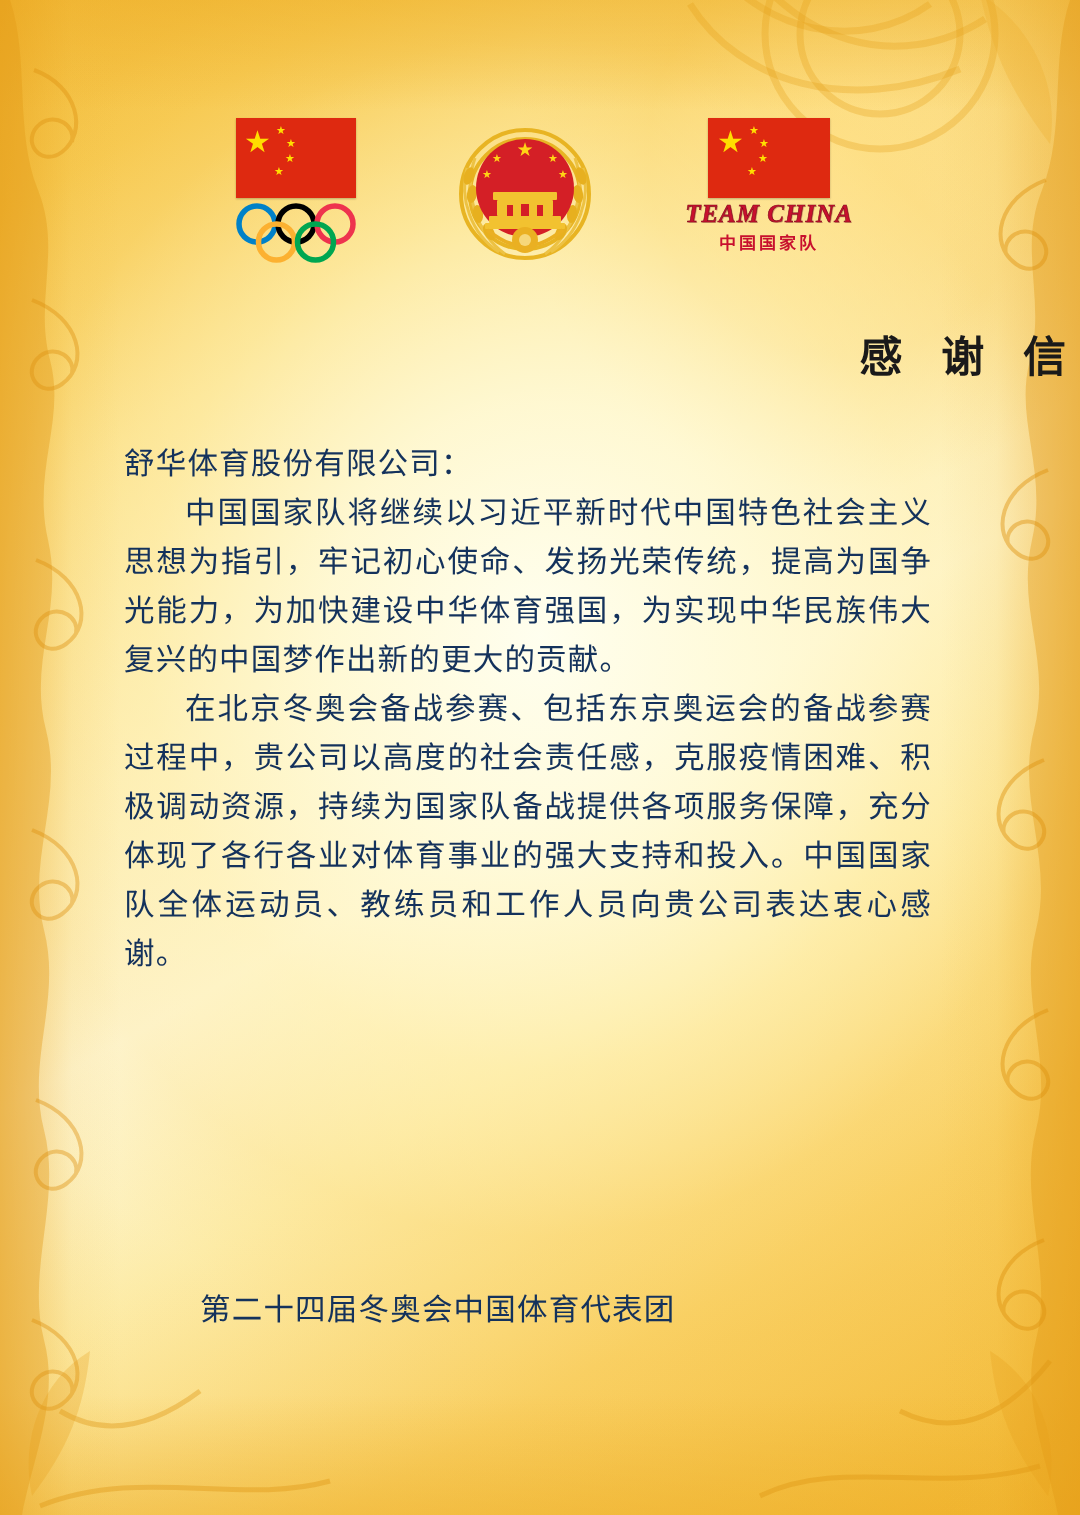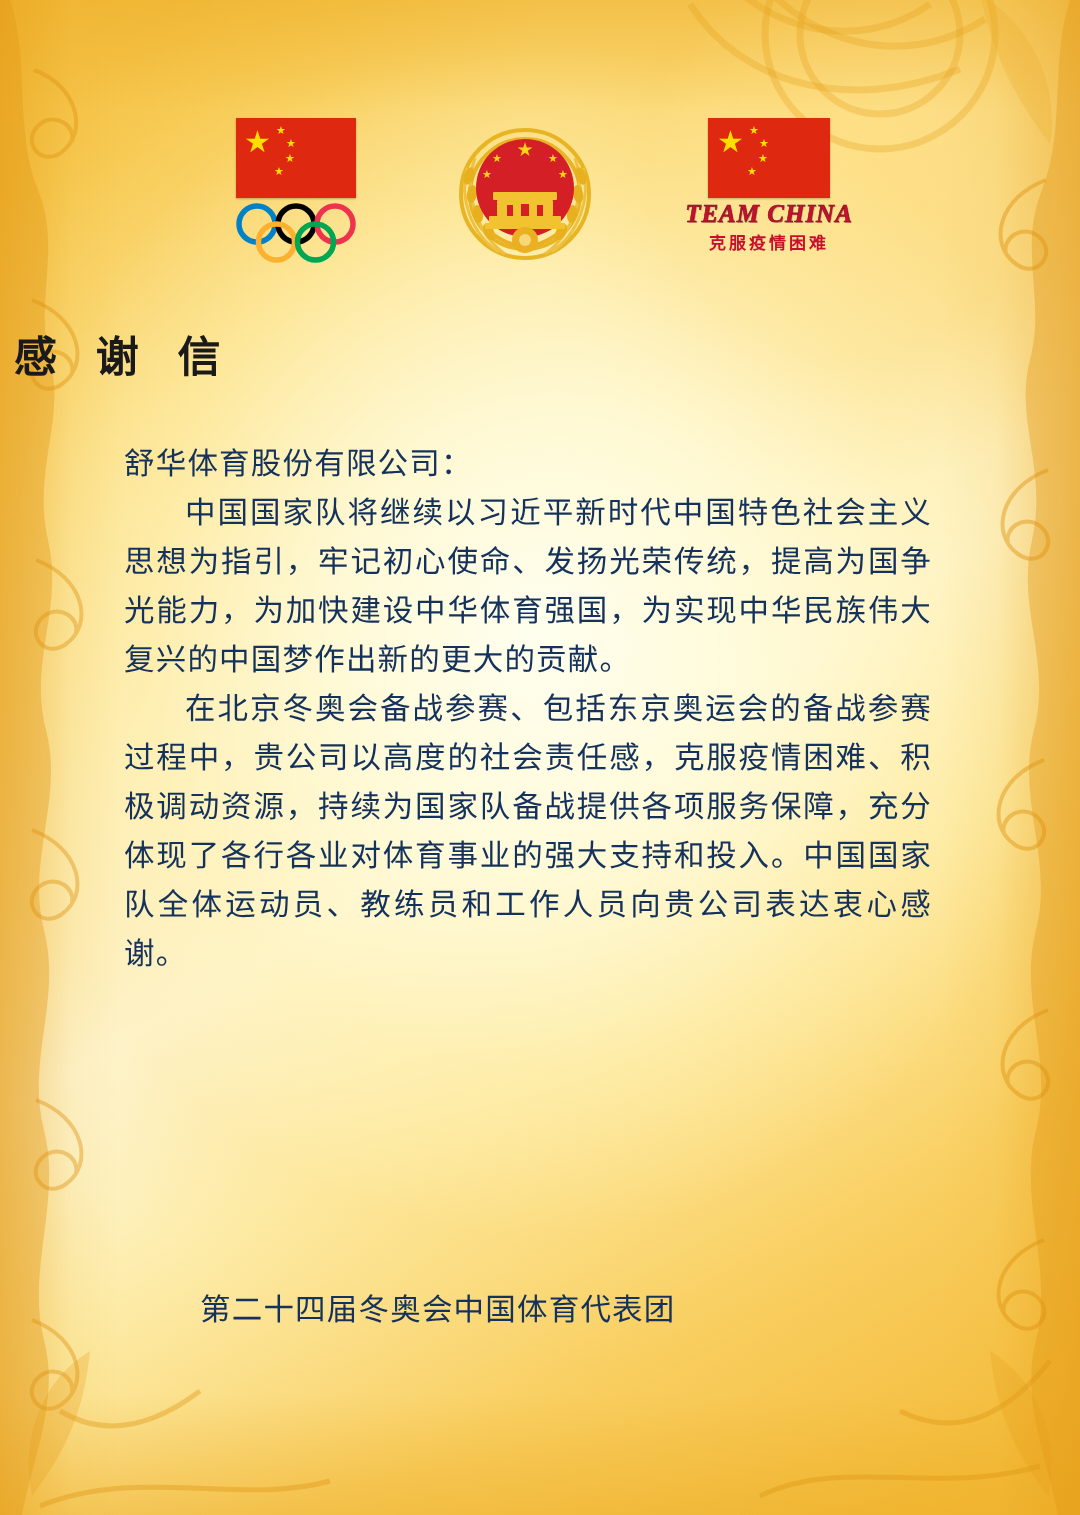--- a/index.html
+++ b/index.html
@@ -127,21 +127,21 @@
     letter-spacing: 3px;
     color: #c8102e;
   }
 
   
   .title {
     position: absolute;
     top: 322px;
     left: 0;
     width: 1080px;
-    text-align: left;
+    text-align: right;
     font-family: "Liberation Serif", "DejaVu Serif", serif;
     font-weight: bold;
     font-size: 43px;
     letter-spacing: 14px;
     color: #1a1a1a;
     text-indent: 14px;
   }
 
   
   .letter {
@@ -315,21 +315,21 @@
 
     <div class="team-china">
       <div class="tc-flag">
         <span class="star s1">★</span>
         <span class="star s2">★</span>
         <span class="star s3">★</span>
         <span class="star s4">★</span>
         <span class="star s5">★</span>
       </div>
       <div class="tc-en">TEAM CHINA</div>
-      <div class="tc-cn">克服疫情困难</div>
+      <div class="tc-cn">中国国家队</div>
     </div>
   </div>
 
   <div class="title">感 谢 信</div>
 
   <div class="letter">
     <p class="salutation">舒华体育股份有限公司：</p>
     <p class="para">中国国家队将继续以习近平新时代中国特色社会主义思想为指引，牢记初心使命、发扬光荣传统，提高为国争光能力，为加快建设中华体育强国，为实现中华民族伟大复兴的中国梦作出新的更大的贡献。</p>
     <p class="para">在北京冬奥会备战参赛、包括东京奥运会的备战参赛过程中，贵公司以高度的社会责任感，克服疫情困难、积极调动资源，持续为国家队备战提供各项服务保障，充分体现了各行各业对体育事业的强大支持和投入。中国国家队全体运动员、教练员和工作人员向贵公司表达衷心感谢。</p>
   </div>

